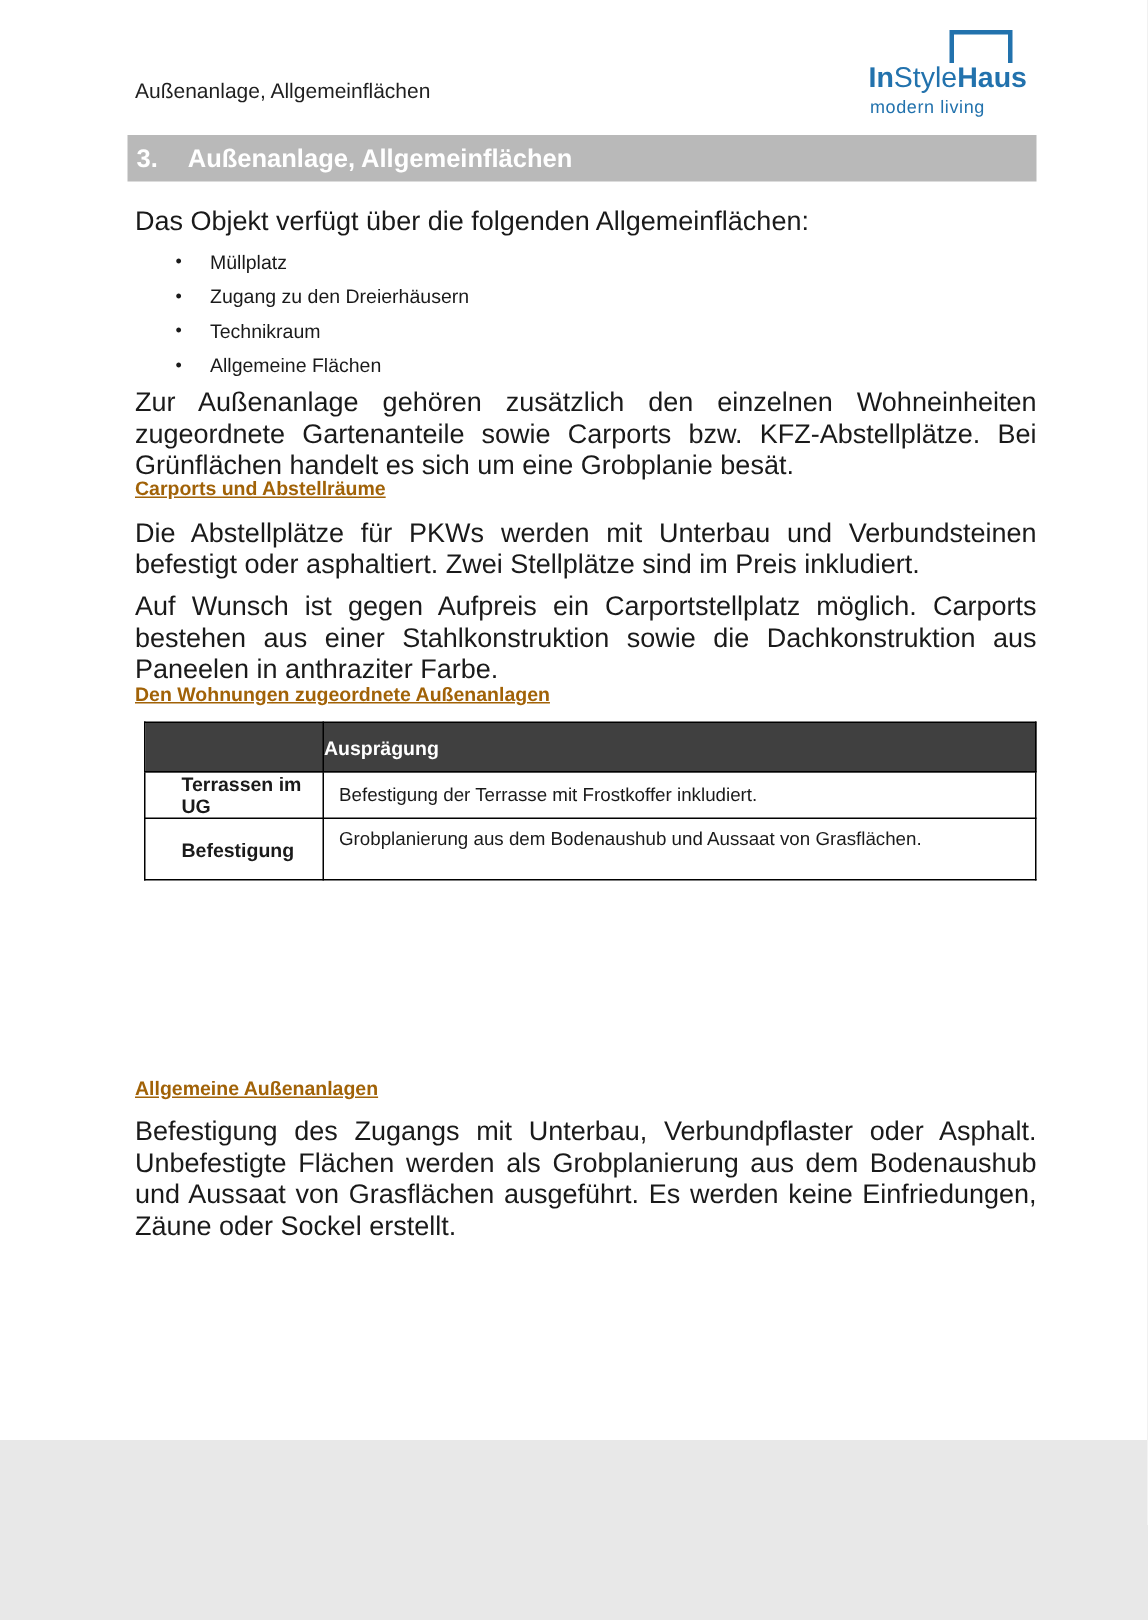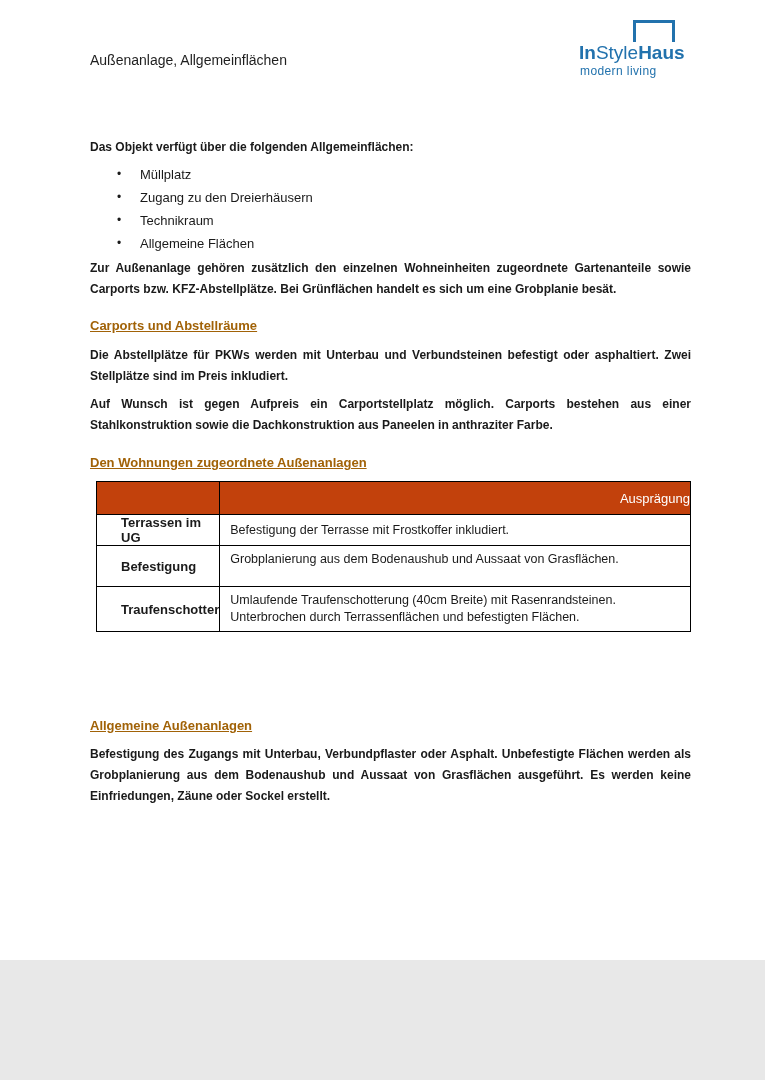--- a/index.html
+++ b/index.html
@@ -39,21 +39,21 @@
   .title-bar {
     position:absolute; left:85px; top:90px; width:606px; height:31px;
     background:#b9b9b9; color:#ffffff; font-weight:bold; font-size:17px;
     line-height:31px; white-space:nowrap;
   }
   .title-bar .num { margin-left:6px; }
   .title-bar .txt { margin-left:20px; }
   
   .para {
     position:absolute; left:90px; width:601px;
-    font-size:12px; line-height:21px; text-align:justify;font-weight:bold;
+    font-size:18px; line-height:21px; text-align:justify;
   }
   .para.single { text-align:left; }
   .p-intro { top:137px; }
   .bullet-list { position:absolute; left:117px; top:164px; width:560px; }
   .bullet-item { display:flex; font-size:13px; line-height:21px; height:23px; }
   .bullet-item .dot { width:23px; font-size:12px; }
   .p-gartenanteile { top:258px; }
   .sec-heading {
     position:absolute; left:90px;
     font-size:13px; font-weight:bold; color:#a16207;
@@ -63,22 +63,22 @@
   .p-abstellplaetze { top:345px; }
   .p-carport { top:394px; }
   .h-wohnungen { top:455px; }
   
   .spec-table {
     position:absolute; left:96px; top:481px; width:595px;
     border-collapse:collapse; font-size:12.5px;
   }
   .spec-table th, .spec-table td { border:1px solid #000000; }
   .spec-table th {
-    background:#c2410c; color:#ffffff; font-weight:normal;
-    height:33px; text-align:right; font-size:13px;
+    background:#404040; color:#ffffff; font-weight:bold;
+    height:33px; text-align:left; font-size:13px;
   }
   .col-label { width:119px; }
   .spec-table td.label-cell {
     font-weight:bold; font-size:13px; padding-left:24px; vertical-align:middle;
   }
   .spec-table td.value-cell { padding:4px 10px; line-height:17px; vertical-align:middle; }
   .row-terrassen { height:27px; }
   .row-eigengarten { height:41px; }
   .row-eigengarten td.value-cell { vertical-align:top; padding-top:5px; }
   .row-traufenschotter { height:45px; }
@@ -101,20 +101,23 @@
 <div class="page">
 
   <div class="run-header">Außenanlage, Allgemeinflächen</div>
 
   <div class="logo">
     <div class="logo-square"></div>
     <div class="logo-text"><span class="b">In</span><span>Style</span><span class="b">Haus</span></div>
     <div class="logo-tagline">modern living</div>
   </div>
 
+  <div class="title-bar">
+    <span class="num">3.</span><span class="txt">Außenanlage, Allgemeinflächen</span>
+  </div>
 
   <div class="para single p-intro">Das Objekt verfügt über die folgenden Allgemeinflächen:</div>
 
   <div class="bullet-list">
     <div class="bullet-item">
         <span class="dot">•</span>
         <span>Müllplatz</span>
       </div>
     <div class="bullet-item">
         <span class="dot">•</span>
@@ -149,24 +152,20 @@
     </thead>
     <tbody>
       <tr class="row-terrassen">
         <td class="label-cell">Terrassen im UG</td>
         <td class="value-cell">Befestigung der Terrasse mit Frostkoffer inkludiert.</td>
       </tr>
       <tr class="row-eigengarten">
         <td class="label-cell">Befestigung</td>
         <td class="value-cell">Grobplanierung aus dem Bodenaushub und Aussaat von Grasflächen.</td>
       </tr>
-      <tr class="row-traufenschotter">
-        <td class="label-cell">Traufenschotter</td>
-        <td class="value-cell">Umlaufende Traufenschotterung (40cm Breite) mit Rasenrandsteinen. Unterbrochen durch Terrassenflächen und befestigten Flächen.</td>
-      </tr>
     </tbody>
   </table>
 
 
   <div class="sec-heading h-allgemeine">Allgemeine Außenanlagen</div>
 
   <div class="para p-zugang">Befestigung des Zugangs mit Unterbau, Verbundpflaster oder Asphalt. Unbefestigte Flächen werden als Grobplanierung aus dem Bodenaushub und Aussaat von Grasflächen ausgeführt. Es werden keine Einfriedungen, Zäune oder Sockel erstellt.</div>
 
   <div class="footer-line"></div>
   <div class="footer-num">6</div>

